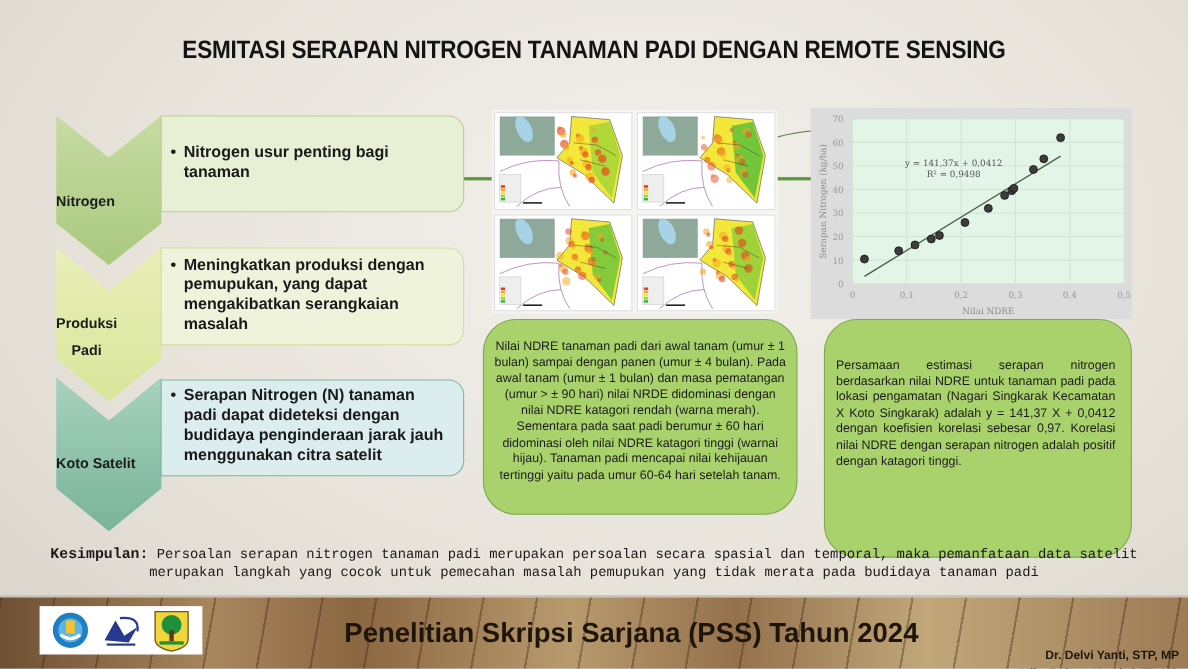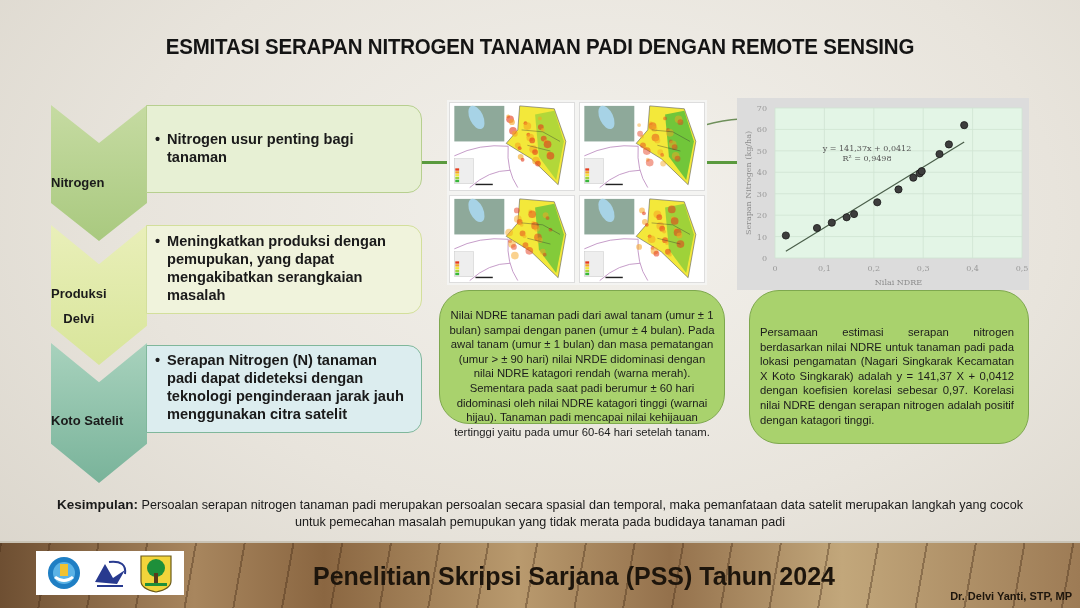--- a/index.html
+++ b/index.html
@@ -58,26 +58,26 @@
   .chart {
     position: absolute; left: 737px; top: 98px; width: 292px; height: 192px; background: #dcdcdc;
   }
   .chart svg { width: 100%; height: 100%; display: block; }
 
   .note {
     position: absolute; border-radius: 30px; border: 1.5px solid #7ea84e;
     background: #a9d26d; color: #1c1c1c;
     font-family: "Liberation Sans", sans-serif; font-size: 11.3px; line-height: 14.6px;
   }
-  .note.n1 { left: 439px; top: 290px; width: 286px; height: 134px; text-align: center; padding: 17px 8px 0; }
-  .note.n2 { left: 749px; top: 290px; width: 280px; height: 154px; text-align: justify; padding: 34px 14px 0 10px; }
+  .note.n1 { left: 439px; top: 290px; width: 286px; height: 178px; text-align: center; padding: 17px 8px 0; }
+  .note.n2 { left: 749px; top: 290px; width: 280px; height: 217px; text-align: justify; padding: 34px 14px 0 10px; }
 
   .concl {
     position: absolute; left: 40px; top: 496px; width: 1000px; text-align: center;
-    font-family: Liberation Sans, sans-serif; font-size: 12.6px; line-height: 17px; color: #1a1a1a;
+    font-family: Liberation Mono, monospace; font-size: 12.6px; line-height: 17px; color: #1a1a1a;
   }
   .concl b { font-size: 13.5px; }
 
   
   .footer {
     position: absolute; left: 0; top: 541px; width: 1080px; height: 67px;
     background:
       repeating-linear-gradient(100deg, rgba(60,35,15,0.35) 0px, rgba(60,35,15,0.35) 2px, transparent 2px, transparent 48px),
       linear-gradient(90deg, #6e4f32 0%, #a8865e 18%, #8a6641 30%, #b99a6e 48%, #94714c 62%, #c2a77b 78%, #9d7b55 100%);
     border-top: 2px solid #c9c3b5;
@@ -114,39 +114,39 @@
 <div class="card k1">
   <div class="row">
       <span class="bullet">•</span>
       <span>Nitrogen usur penting bagi tanaman</span>
     </div>
 </div>
 
 <div class="chev c2">
   <div class="chev-label">
     <span>Produksi</span>
-    <span>Delvi</span>
+    <span>Padi</span>
   </div>
 </div>
 <div class="card k2">
   <div class="row">
       <span class="bullet">•</span>
       <span>Meningkatkan produksi dengan pemupukan, yang dapat mengakibatkan serangkaian masalah</span>
     </div>
 </div>
 
 <div class="chev c3">
   <div class="chev-label">
       <span>Koto Satelit</span>
     </div>
 </div>
 <div class="card k3">
   <div class="row">
       <span class="bullet">•</span>
-      <span>Serapan Nitrogen (N) tanaman padi dapat dideteksi dengan teknologi penginderaan jarak jauh menggunakan citra satelit</span>
+      <span>Serapan Nitrogen (N) tanaman padi dapat dideteksi dengan budidaya penginderaan jarak jauh menggunakan citra satelit</span>
     </div>
 </div>
 
 <div class="maps">
   <div class="map">
       <svg class="mapsvg" viewBox="0 0 128 90">
         <rect x="0" y="0" width="128" height="90" fill="#ffffff"></rect>
         <rect x="4" y="3" width="52" height="37" fill="#8ea99a"></rect>
         <ellipse cx="27" cy="15" rx="7" ry="13" fill="#a7d3e6" transform="rotate(-25 27 15)"></ellipse>
         <path d="M4 55 Q30 42 60 45 Q58 70 70 88 M20 88 Q40 70 62 70" stroke="#b47fb9" stroke-width="0.8" fill="none"></path>

